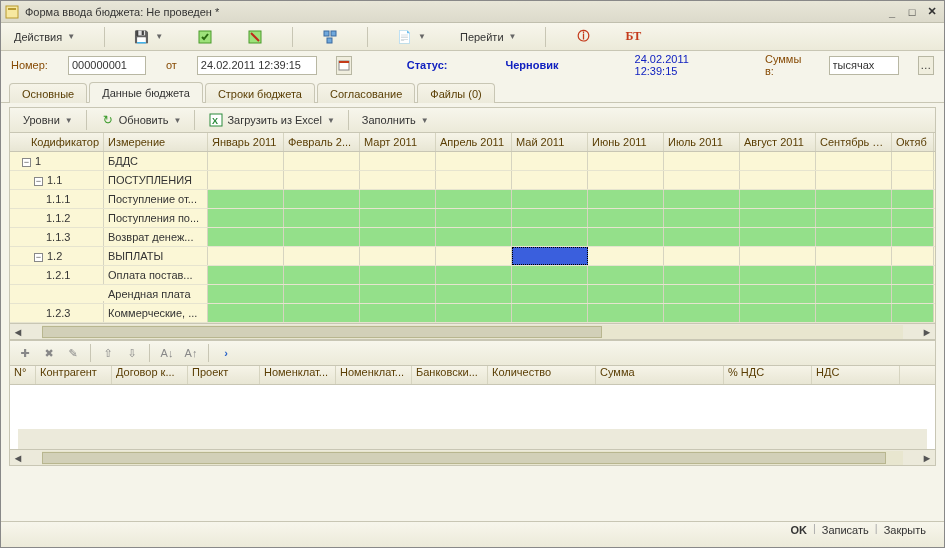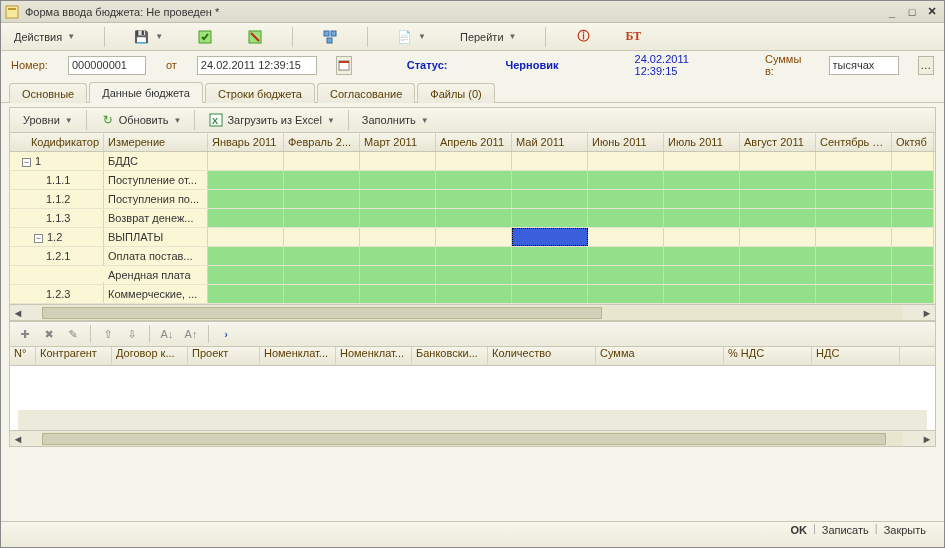--- a/index.html
+++ b/index.html
@@ -284,20 +284,34 @@
       <div class="gh col-m">Июнь 2011</div>
       <div class="gh col-m">Июль 2011</div>
       <div class="gh col-m">Август 2011</div>
       <div class="gh col-m">Сентябрь 2...</div>
       <div class="gh col-last">Октяб</div>
     </div>
     <div id="grid-body">
         <div class="grid-row row-yellow">
           <div class="gc col-code" style="text-align: left; padding-left: 12px;"><span class="tree-toggle">−</span>1</div>
           <div class="gc col-dim">БДДС</div>
+          <div class="gc month col-m"></div>
+          <div class="gc month col-m"></div>
+          <div class="gc month col-m"></div>
+          <div class="gc month col-m"></div>
+          <div class="gc month col-m"></div>
+          <div class="gc month col-m"></div>
+          <div class="gc month col-m"></div>
+          <div class="gc month col-m"></div>
+          <div class="gc month col-m"></div>
+          <div class="gc month col-last"></div>
+        </div>
+        <div class="grid-row row-yellow">
+          <div class="gc col-code" style="text-align: left; padding-left: 24px;"><span class="tree-toggle">−</span>1.1</div>
+          <div class="gc col-dim">ПОСТУПЛЕНИЯ</div>
           <div class="gc month col-m"></div>
           <div class="gc month col-m"></div>
           <div class="gc month col-m"></div>
           <div class="gc month col-m"></div>
           <div class="gc month col-m"></div>
           <div class="gc month col-m"></div>
           <div class="gc month col-m"></div>
           <div class="gc month col-m"></div>
           <div class="gc month col-m"></div>
           <div class="gc month col-last"></div>

